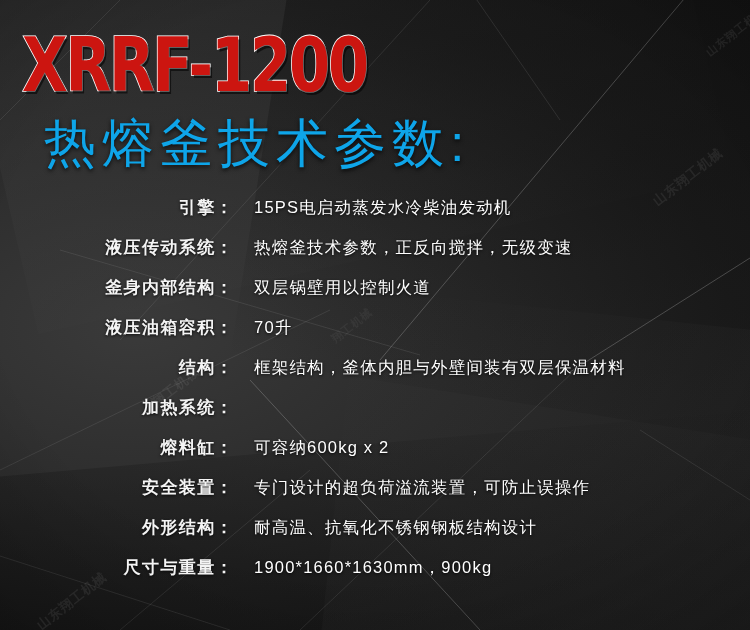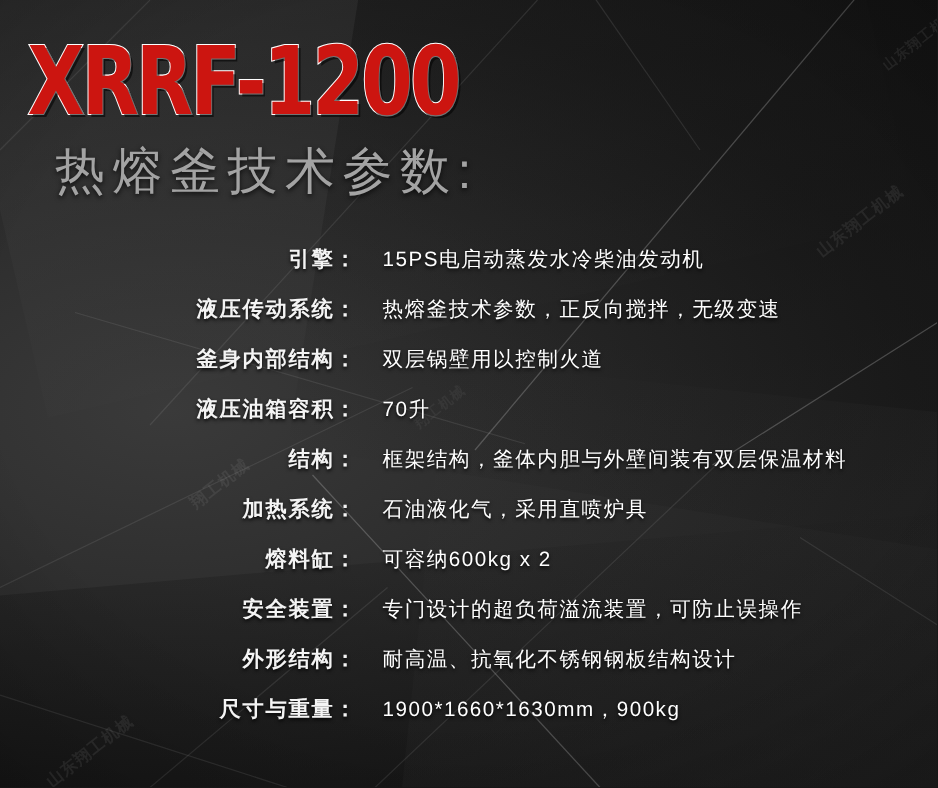--- a/index.html
+++ b/index.html
@@ -83,33 +83,32 @@
     transform-origin:left top;
     -webkit-text-stroke:1.4px #ffffff;
     paint-order:stroke fill;
     text-shadow:
       2px 2px 0 rgba(0,0,0,.55),
       0 0 1px rgba(255,255,255,.35);
   }
   .subtitle {
     position:absolute;
     left:44px; top:117px;
-    font-size:40px;
+    font-size:52px;
     line-height:1;
-    color:#a3a3a3;
+    color:#0ea5e9;
     letter-spacing:6px;
     font-weight:400;
     text-shadow:0 2px 4px rgba(0,0,0,.75);
   }
   
   .spec-table {
     position:absolute;
-    left:12px; top:196px;
+    left:0; top:196px;
     width:694px;
-    padding-left:40px;
   }
   .spec-row {
     display:flex;
     align-items:baseline;
     height:40px;
   }
   .spec-label {
     width:234px;
     text-align:right;
     padding-right:0;
@@ -186,21 +185,20 @@
         <div class="spec-row">
           <div class="spec-label">液压油箱容积：</div>
           <div class="spec-value">70升</div>
         </div>
         <div class="spec-row">
           <div class="spec-label">结构：</div>
           <div class="spec-value">框架结构，釜体内胆与外壁间装有双层保温材料</div>
         </div>
         <div class="spec-row">
           <div class="spec-label">加热系统：</div>
-          <div class="spec-value">石油液化气，采用直喷炉具</div>
         </div>
         <div class="spec-row">
           <div class="spec-label">熔料缸：</div>
           <div class="spec-value">可容纳600kg x 2</div>
         </div>
         <div class="spec-row">
           <div class="spec-label">安全装置：</div>
           <div class="spec-value">专门设计的超负荷溢流装置，可防止误操作</div>
         </div>
         <div class="spec-row">

